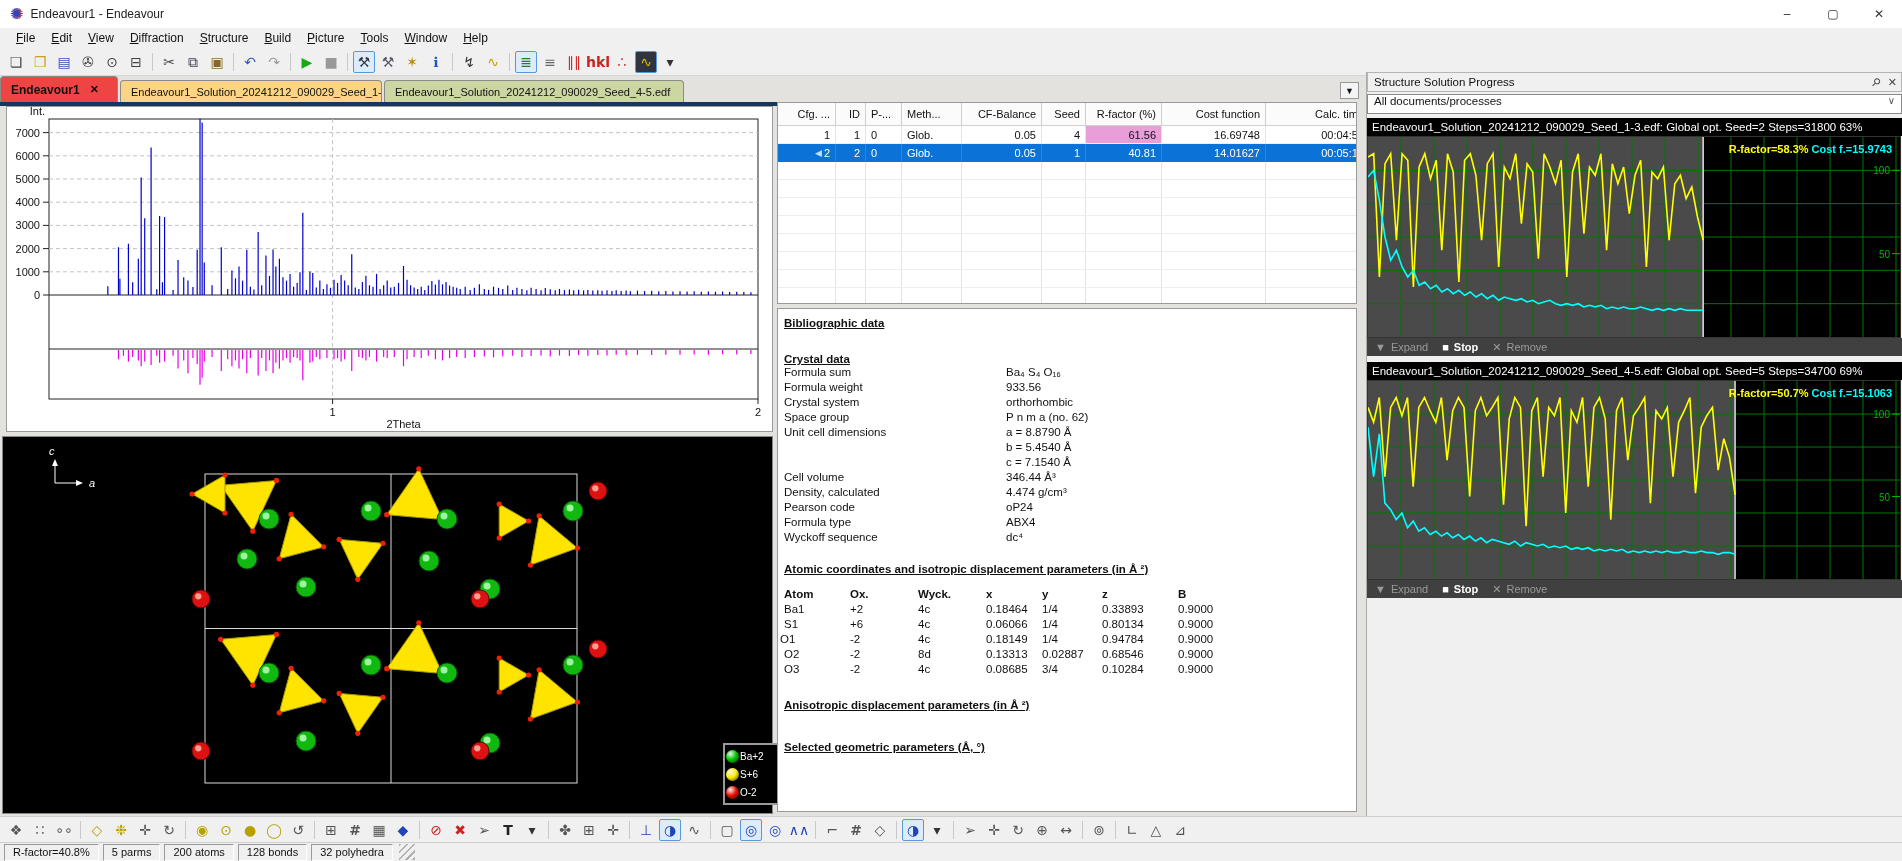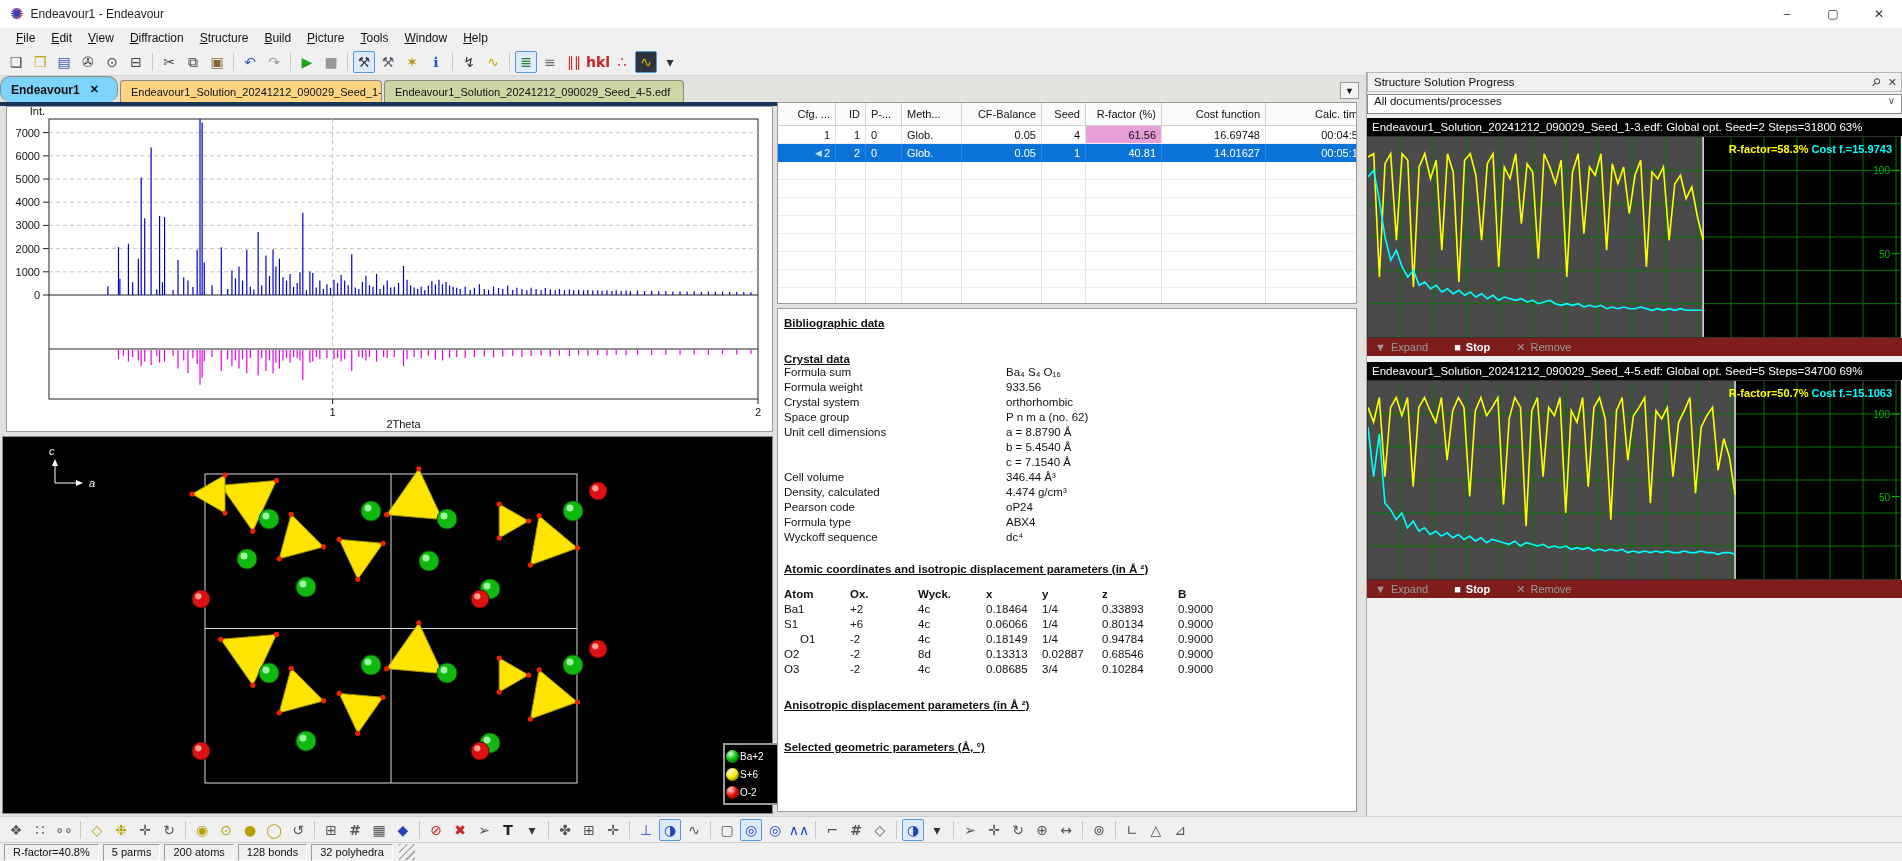--- a/index.html
+++ b/index.html
@@ -56,21 +56,21 @@
   .atc{position:absolute;white-space:nowrap}
   .athdr{font-weight:bold}
   
   #dock{left:1366px;top:72px;width:536px;height:744px;background:#f0f0f0;border-left:1px solid #aaa;box-sizing:border-box}
   .docktitle{position:relative;height:20px;border:1px solid #b5b5b5;background:#f0f0f0;font-size:11.5px;display:flex;align-items:center;padding:0 6px;box-sizing:border-box}
   .dockicons{position:absolute;right:4px;display:flex;gap:8px;font-size:11px;color:#444}
   .combo{position:relative;height:20px;margin-top:2px;border:1px solid #8a8a8a;background:#fff;font-size:11.5px;display:flex;align-items:flex-start;padding:0 6px;box-sizing:border-box}
   .combo .chev{position:absolute;right:6px;color:#555;font-size:10px}
   .prochdr{height:18px;background:#000;color:#fff;font-size:11.5px;display:flex;align-items:center;padding:0 5px;white-space:nowrap;overflow:hidden}
   .procchart{position:relative;background:#000;border:1px solid #333;box-sizing:content-box}
-  .procbtns{height:18px;background:#7f1d1d;display:flex;align-items:center;font-size:11px;gap:26px;padding-left:8px}
+  .procbtns{height:18px;background:#404040;display:flex;align-items:center;font-size:11px;gap:14px;padding-left:8px}
   .procbtns .pb-dim{color:#9a9a9a}
   .procbtns .pb-strong{color:#fff;font-weight:bold}
   .procbtns .bglyph{margin-right:5px}
   
   .legend{position:absolute;left:720px;top:306px;width:50px;background:#000;border:2px solid #9a9a9a;padding:2px 1px}
   .legrow{display:flex;align-items:center;height:18px;color:#fff;font-size:10px}
   .legsphere{width:13px;height:13px;border-radius:50%;margin-right:1px;flex:0 0 13px}
   
   .btoolbar{left:0;top:816px;width:1902px;height:26px;background:#f0f0f0;border-top:1px solid #cfcfcf;display:flex;align-items:center;padding-left:4px;box-sizing:border-box}
   .statusbar{left:0;top:842px;width:1902px;height:19px;background:#f0f0f0;border-top:1px solid #cfcfcf;display:flex;align-items:center;font-size:11px;box-sizing:border-box}
@@ -186,21 +186,21 @@
     </button>
     <button class="tbtn active dark">
       <span class="tg" style="color: rgb(221, 184, 0);">∿</span>
     </button>
     <button class="tbtn">
       <span class="tg" style="color: rgb(51, 51, 51);">▾</span>
     </button>
   </div>
 
 <div class="abs tabstrip" id="tabstrip">
-    <div class="tab active" style="background: #7dd3fc; width: 118px; border-radius: 10px;">
+    <div class="tab active" style="background: #ef4444; width: 118px;">
       <span>Endeavour1</span>
       <span class="closex">✕</span>
     </div>
     <div class="tab" style="background: rgb(252, 213, 132); width: 262px;">
       <span>Endeavour1_Solution_20241212_090029_Seed_1-3.edf</span>
     </div>
     <div class="tab" style="background: rgb(204, 214, 162); width: 300px;">
       <span>Endeavour1_Solution_20241212_090029_Seed_4-5.edf</span>
     </div>
   </div>
@@ -872,21 +872,21 @@
       <div class="atrow">
         <span class="atc" style="left: 6px;">S1</span>
         <span class="atc" style="left: 72px;">+6</span>
         <span class="atc" style="left: 140px;">4c</span>
         <span class="atc" style="left: 208px;">0.06066</span>
         <span class="atc" style="left: 264px;">1/4</span>
         <span class="atc" style="left: 324px;">0.80134</span>
         <span class="atc" style="left: 400px;">0.9000</span>
       </div>
       <div class="atrow">
-        <span class="atc" style="left: 22px;">O1</span>
+        <span class="atc" style="left: 2px;">O1</span>
         <span class="atc" style="left: 72px;">-2</span>
         <span class="atc" style="left: 140px;">4c</span>
         <span class="atc" style="left: 208px;">0.18149</span>
         <span class="atc" style="left: 264px;">1/4</span>
         <span class="atc" style="left: 324px;">0.94784</span>
         <span class="atc" style="left: 400px;">0.9000</span>
       </div>
       <div class="atrow">
         <span class="atc" style="left: 6px;">O2</span>
         <span class="atc" style="left: 72px;">-2</span>

